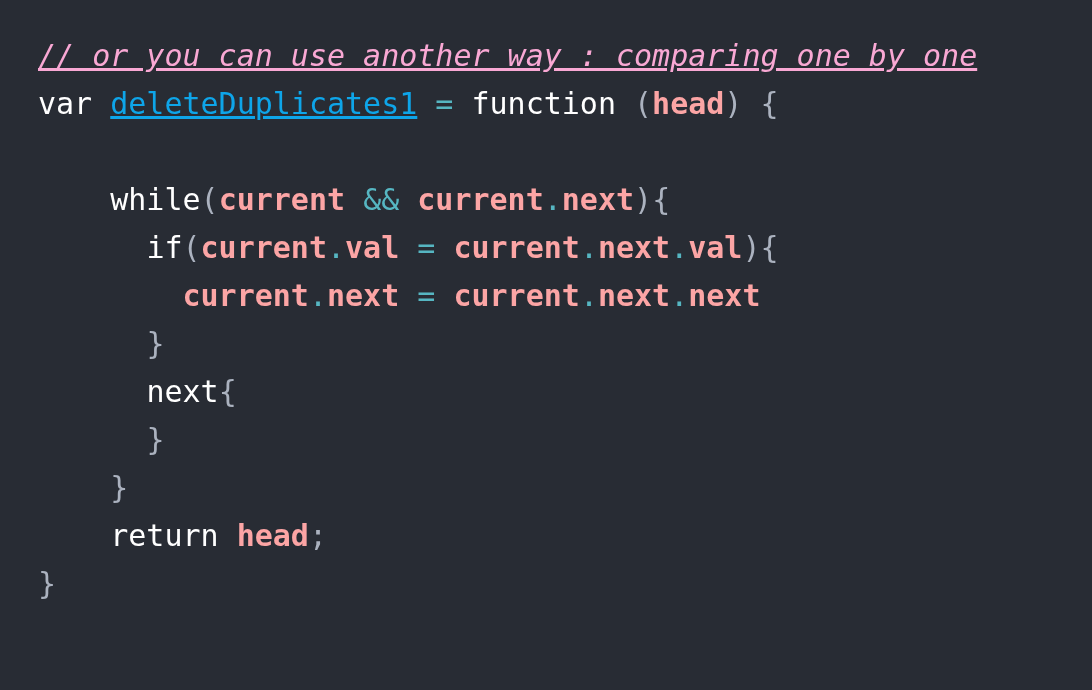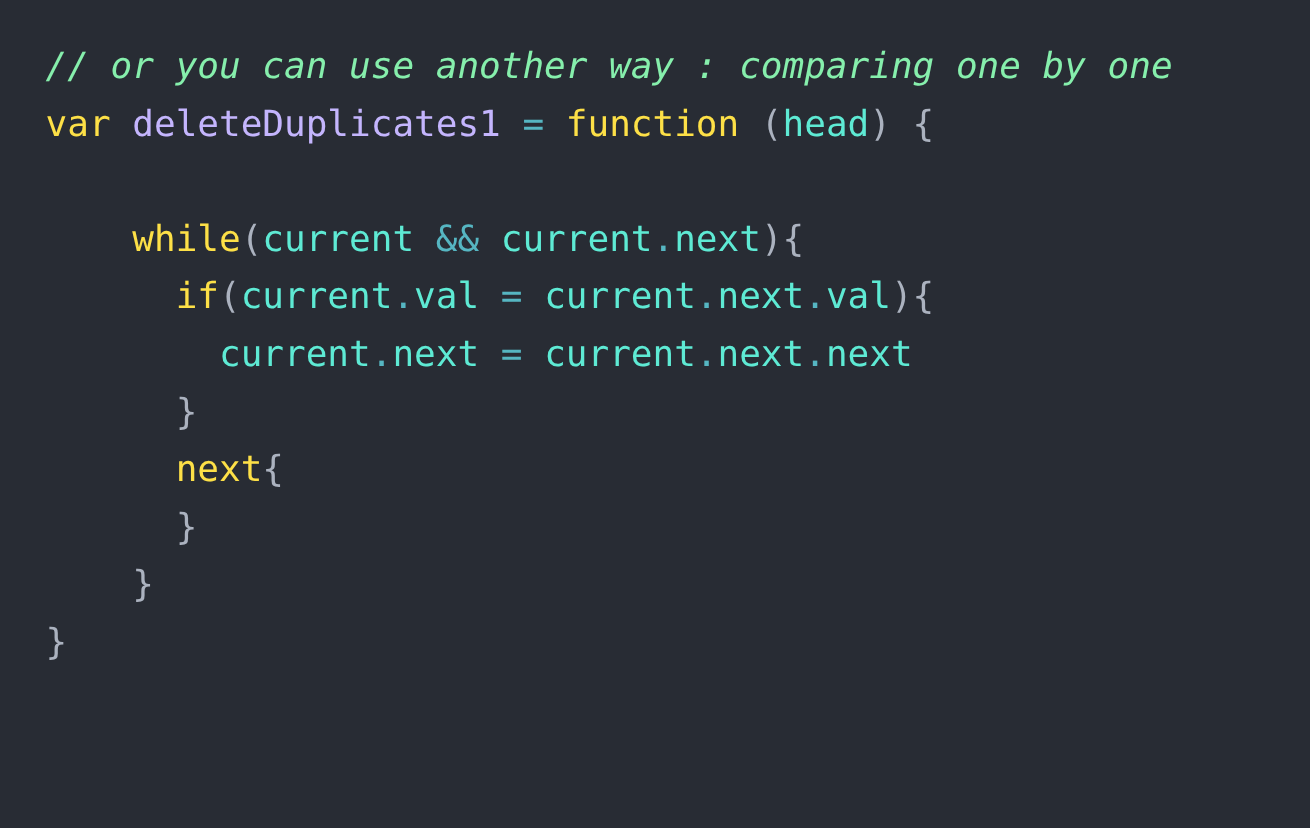--- a/index.html
+++ b/index.html
@@ -30,37 +30,38 @@
     padding-left: 38px;
     white-space: pre;
     -webkit-font-smoothing: antialiased;
   }
   .code-line {
     height: 48px;
     white-space: pre;
     display: block;
   }
   
-  .tok-comment  { color: #86efac; font-style: italic; }
-  .tok-keyword  { color: #fde047; }
-  .tok-func     { color: #c4b5fd; }
-  .tok-var      { color: #5eead4; }
+  .tok-comment  { color: #f9a8d4; font-style: italic; text-decoration: underline; }
+  .tok-keyword  { color: #ffffff; }
+  .tok-func     { color: #0ea5e9; text-decoration: underline; }
+  .tok-var      { color: #fca5a5; font-weight: bold; }
   .tok-op       { color: #56b6c2; }
   .tok-punct    { color: #abb2bf; }
   .tok-plain    { color: #abb2bf; }
 </style>
 </head>
 <body>
 
 <div id="code-surface">
   <pre class="code-block" id="code-block"><span class="code-line"><span class="tok-comment">// or you can use another way : comparing one by one</span>
 </span><span class="code-line"><span class="tok-keyword">var</span><span class="tok-plain"> </span><span class="tok-func">deleteDuplicates1</span><span class="tok-plain"> </span><span class="tok-op">=</span><span class="tok-plain"> </span><span class="tok-keyword">function</span><span class="tok-plain"> </span><span class="tok-punct">(</span><span class="tok-var">head</span><span class="tok-punct">)</span><span class="tok-plain"> </span><span class="tok-punct">{</span>
 </span><span class="code-line"><span class="tok-plain">    </span>
 </span><span class="code-line"><span class="tok-plain">    </span><span class="tok-keyword">while</span><span class="tok-punct">(</span><span class="tok-var">current</span><span class="tok-plain"> </span><span class="tok-op">&amp;&amp;</span><span class="tok-plain"> </span><span class="tok-var">current</span><span class="tok-op">.</span><span class="tok-var">next</span><span class="tok-punct">)</span><span class="tok-punct">{</span>
 </span><span class="code-line"><span class="tok-plain">      </span><span class="tok-keyword">if</span><span class="tok-punct">(</span><span class="tok-var">current</span><span class="tok-op">.</span><span class="tok-var">val</span><span class="tok-plain"> </span><span class="tok-op">=</span><span class="tok-plain"> </span><span class="tok-var">current</span><span class="tok-op">.</span><span class="tok-var">next</span><span class="tok-op">.</span><span class="tok-var">val</span><span class="tok-punct">)</span><span class="tok-punct">{</span>
 </span><span class="code-line"><span class="tok-plain">        </span><span class="tok-var">current</span><span class="tok-op">.</span><span class="tok-var">next</span><span class="tok-plain"> </span><span class="tok-op">=</span><span class="tok-plain"> </span><span class="tok-var">current</span><span class="tok-op">.</span><span class="tok-var">next</span><span class="tok-op">.</span><span class="tok-var">next</span>
 </span><span class="code-line"><span class="tok-plain">      </span><span class="tok-punct">}</span>
 </span><span class="code-line"><span class="tok-plain">      </span><span class="tok-keyword">next</span><span class="tok-punct">{</span>
 </span><span class="code-line"><span class="tok-plain">      </span><span class="tok-punct">}</span>
 </span><span class="code-line"><span class="tok-plain">    </span><span class="tok-punct">}</span>
+</span><span class="code-line"><span class="tok-plain">    </span><span class="tok-keyword">return</span><span class="tok-plain"> </span><span class="tok-var">head</span><span class="tok-punct">;</span>
 </span><span class="code-line"><span class="tok-punct">}</span>
 </span></pre>
 </div>
 
 </body></html>

